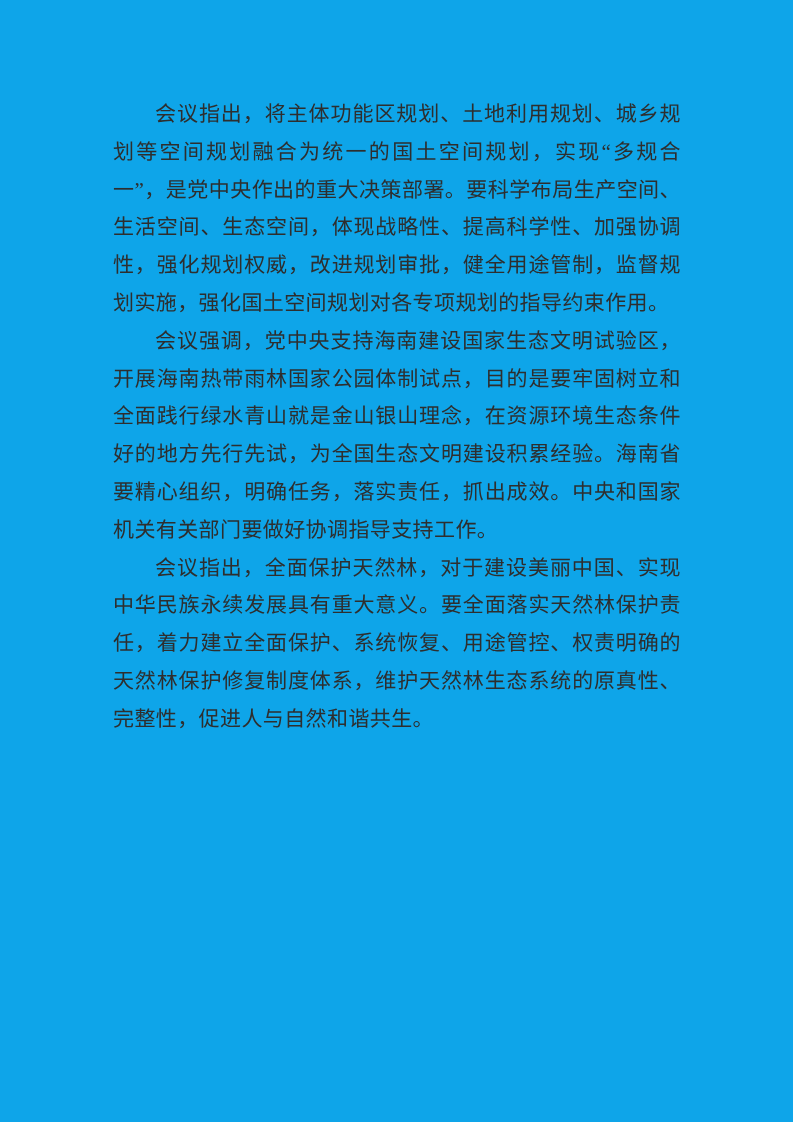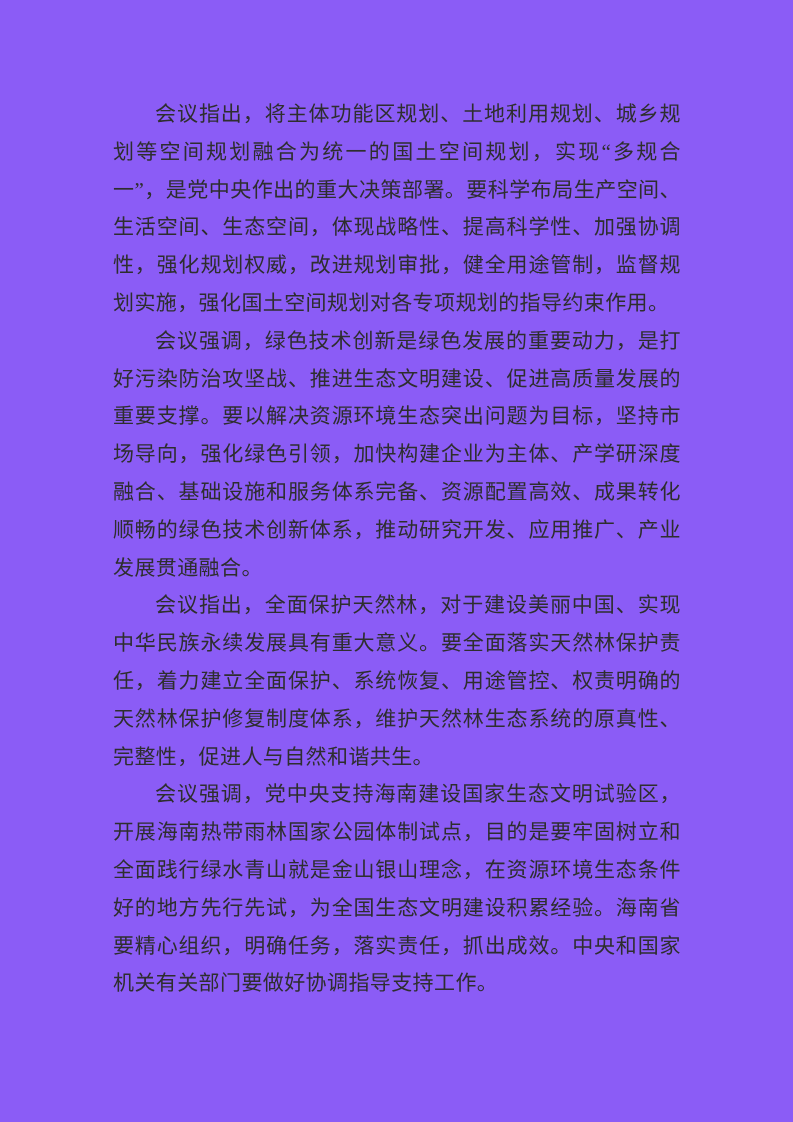--- a/index.html
+++ b/index.html
@@ -10,21 +10,21 @@
   }
   body {
     width: 793px;
     height: 1122px;
     overflow: hidden;
   }
   .doc-page {
     box-sizing: border-box;
     width: 793px;
     height: 1122px;
-    background: #8b5cf6;
+    background: #0ea5e9;
     padding: 96px 112px 0 113px;
   }
   .doc-body {
     width: 568px;
   }
   .doc-body p {
     margin: 0;
     padding: 0;
     font-family: "Liberation Serif", "DejaVu Serif", serif;
     font-size: 21px;
@@ -37,17 +37,16 @@
     word-break: break-all;
     overflow-wrap: break-word;
   }
 </style>
 </head>
 <body>
 
 <div class="doc-page">
   <div class="doc-body">
     <p>会议指出，将主体功能区规划、土地利用规划、城乡规划等空间规划融合为统一的国土空间规划，实现“多规合一”，是党中央作出的重大决策部署。要科学布局生产空间、生活空间、生态空间，体现战略性、提高科学性、加强协调性，强化规划权威，改进规划审批，健全用途管制，监督规划实施，强化国土空间规划对各专项规划的指导约束作用。</p>
-    <p>会议强调，绿色技术创新是绿色发展的重要动力，是打好污染防治攻坚战、推进生态文明建设、促进高质量发展的重要支撑。要以解决资源环境生态突出问题为目标，坚持市场导向，强化绿色引领，加快构建企业为主体、产学研深度融合、基础设施和服务体系完备、资源配置高效、成果转化顺畅的绿色技术创新体系，推动研究开发、应用推广、产业发展贯通融合。</p>
+    <p>会议强调，党中央支持海南建设国家生态文明试验区，开展海南热带雨林国家公园体制试点，目的是要牢固树立和全面践行绿水青山就是金山银山理念，在资源环境生态条件好的地方先行先试，为全国生态文明建设积累经验。海南省要精心组织，明确任务，落实责任，抓出成效。中央和国家机关有关部门要做好协调指导支持工作。</p>
     <p>会议指出，全面保护天然林，对于建设美丽中国、实现中华民族永续发展具有重大意义。要全面落实天然林保护责任，着力建立全面保护、系统恢复、用途管控、权责明确的天然林保护修复制度体系，维护天然林生态系统的原真性、完整性，促进人与自然和谐共生。</p>
-    <p>会议强调，党中央支持海南建设国家生态文明试验区，开展海南热带雨林国家公园体制试点，目的是要牢固树立和全面践行绿水青山就是金山银山理念，在资源环境生态条件好的地方先行先试，为全国生态文明建设积累经验。海南省要精心组织，明确任务，落实责任，抓出成效。中央和国家机关有关部门要做好协调指导支持工作。</p>
   </div>
 </div>
 
 </body></html>

